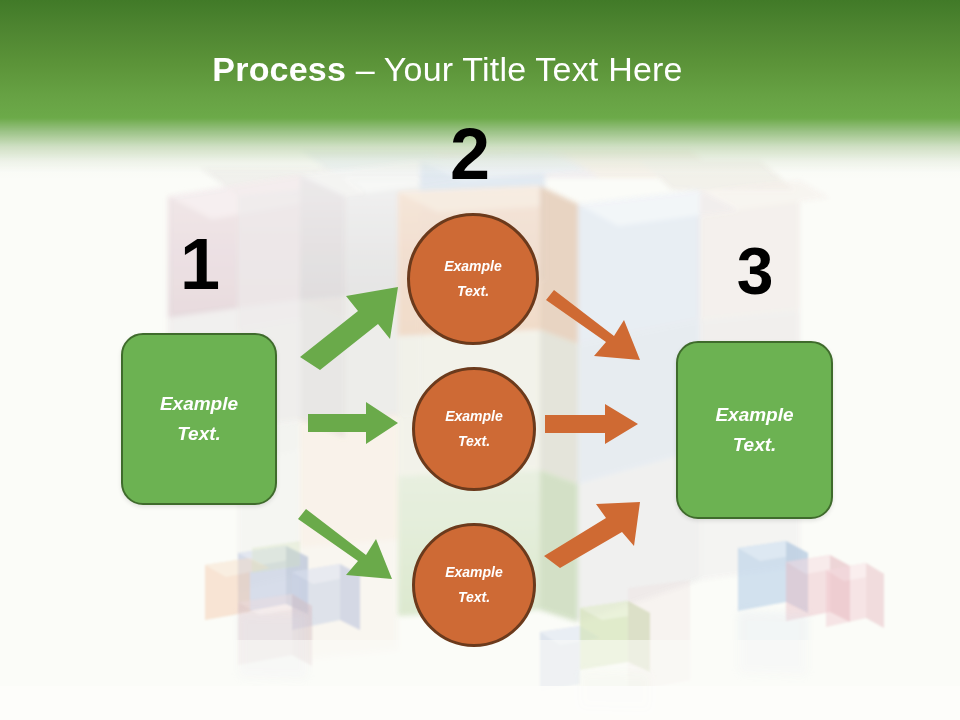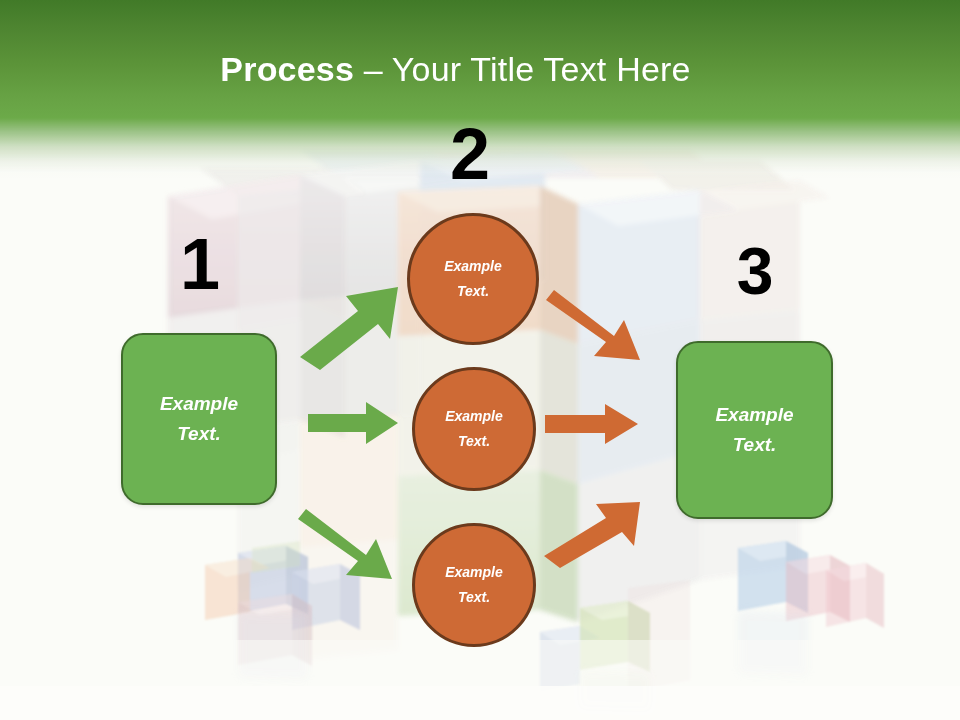--- a/index.html
+++ b/index.html
@@ -34,21 +34,21 @@
     background: linear-gradient(to bottom,
         rgba(108,170,73,1) 0%,
         rgba(146,189,123,0.92) 22%,
         rgba(193,214,178,0.75) 48%,
         rgba(222,231,214,0.45) 72%,
         rgba(240,244,236,0.12) 90%,
         rgba(251,252,248,0) 100%);
   }
   .title {
     position: absolute;
-    left: 12px; top: 50px;
+    left: 4px; top: 50px;
     width: 887px;
     text-align: center;
     color: #ffffff;
     font-size: 34px;
     letter-spacing: 0.2px;
     white-space: nowrap;
   }
   .title .b { font-weight: bold; }
   .title .n { font-weight: normal; }
 

